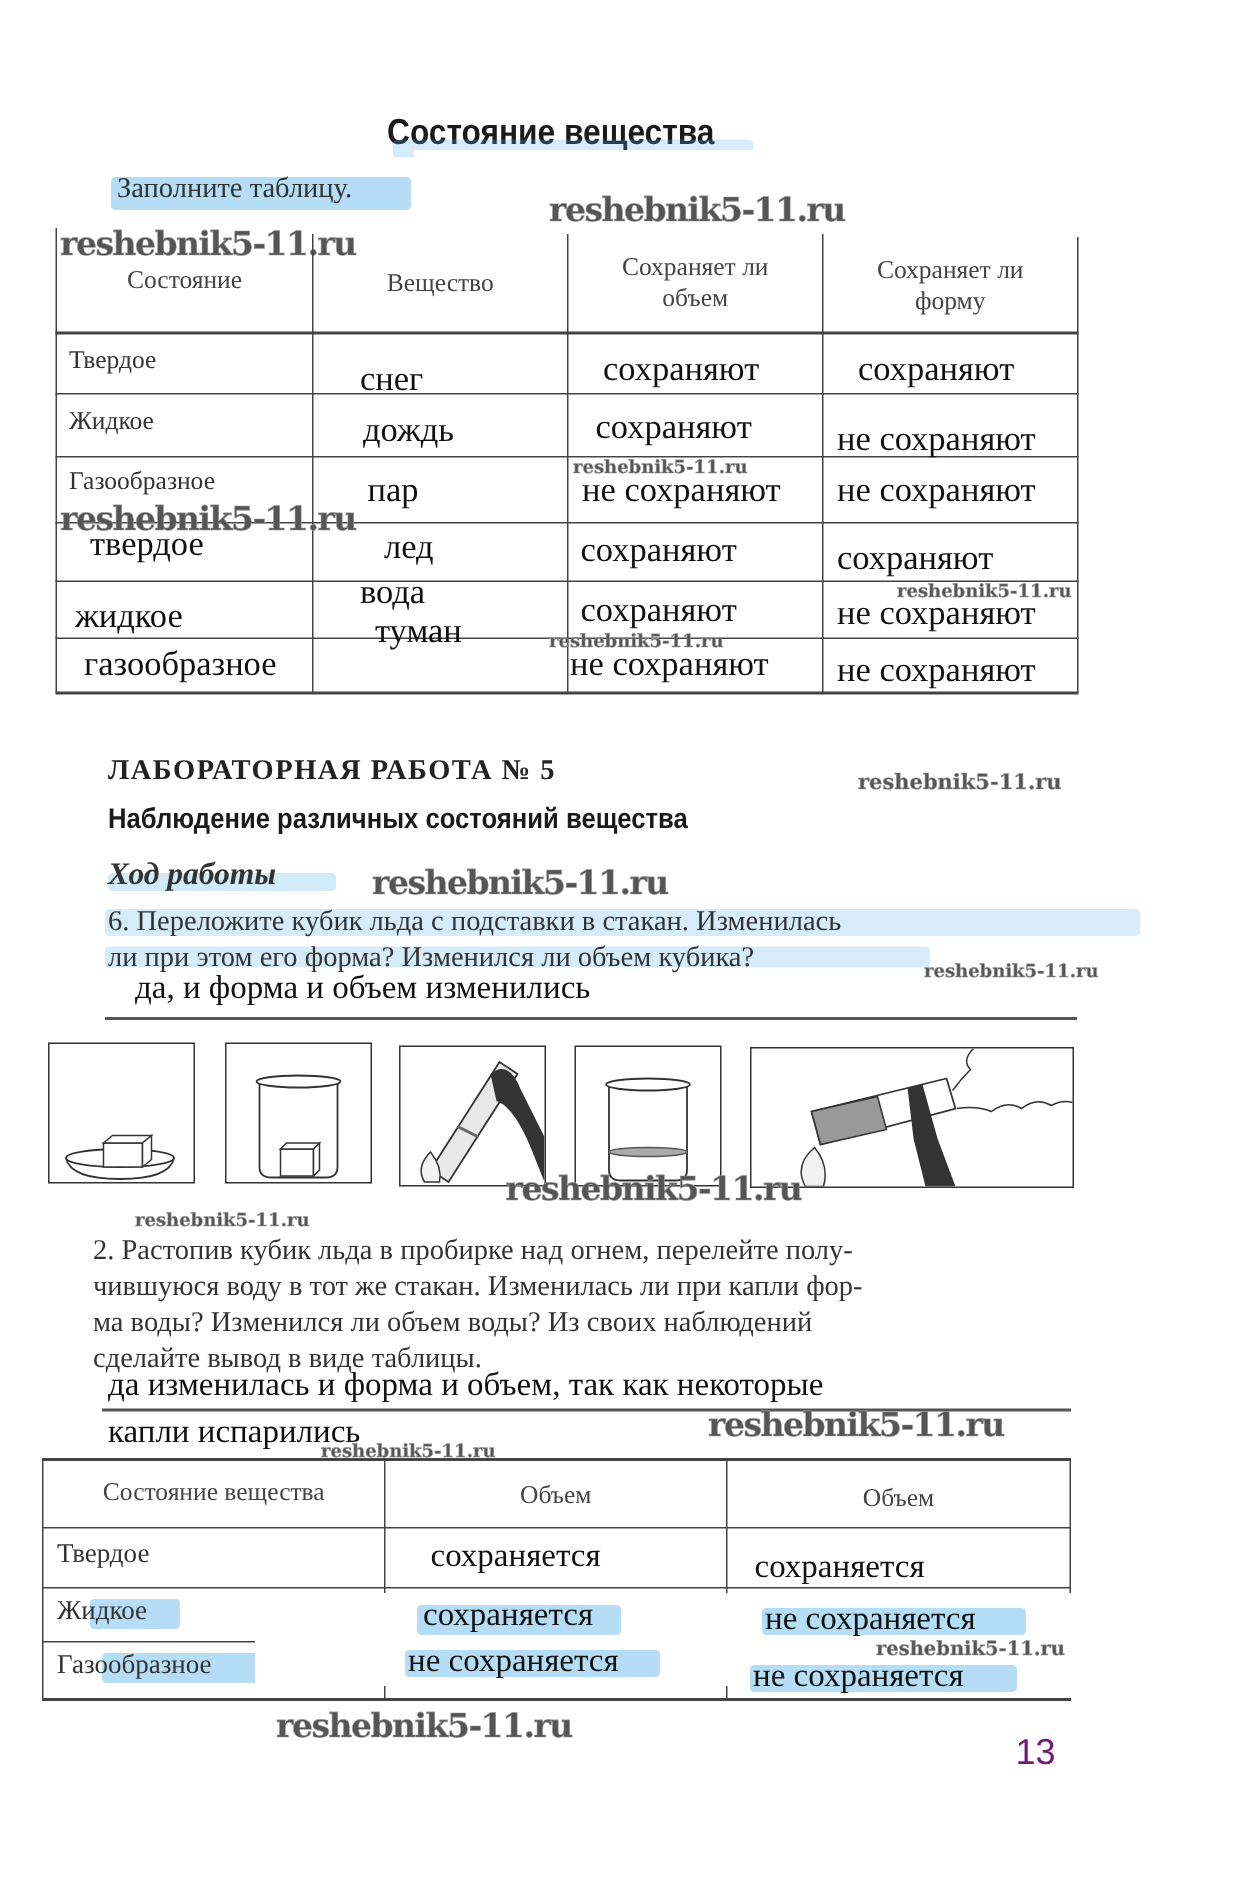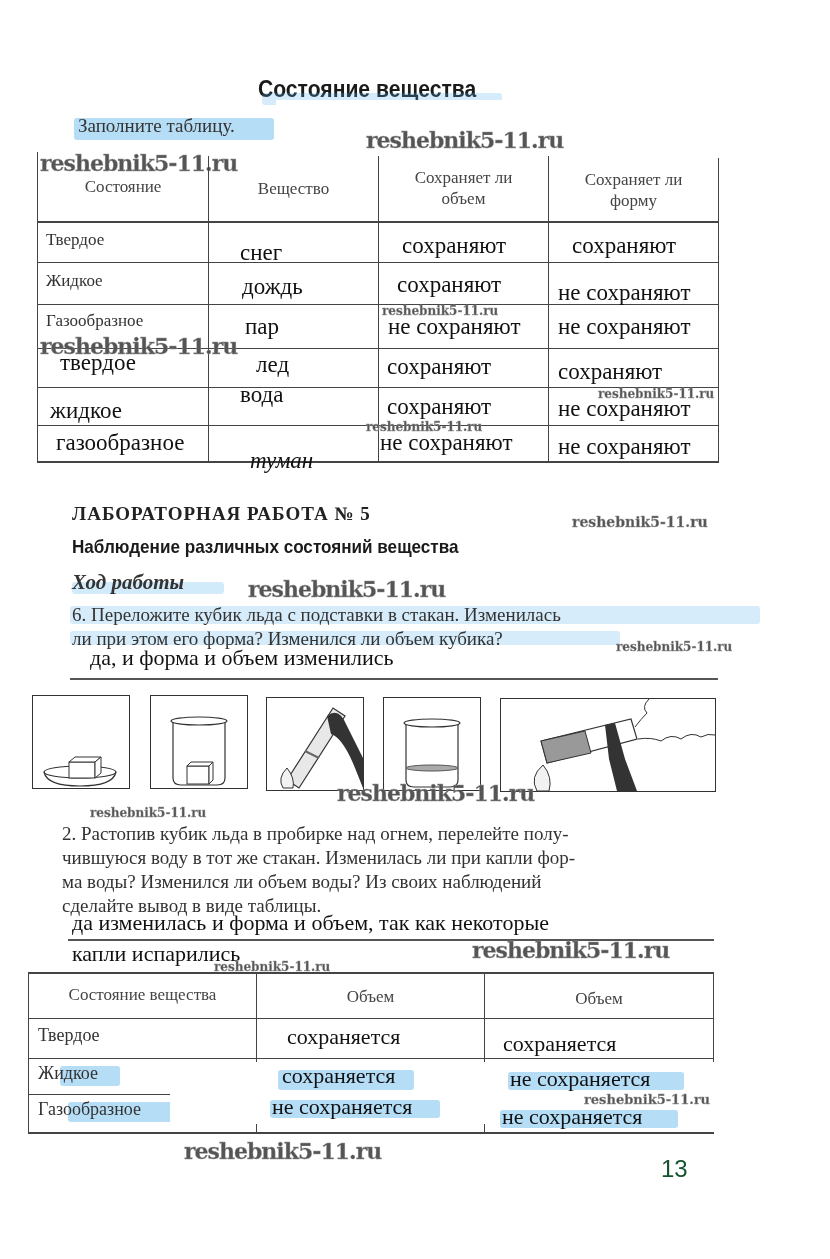--- a/index.html
+++ b/index.html
@@ -31,22 +31,22 @@
   #lab-progress { left: 72px; top: 570px; font-size: 21px; font-weight: bold; font-style: italic; color: #333; }
   .q-text { position: absolute; font-size: 19px; color: #333; line-height: 24px; }
   .rule { position: absolute; height: 1.5px; background: #555; }
 
   .fig { position: absolute; border: 1.5px solid #333; background: #fff; }
 
   
   .t2-head { position: absolute; font-size: 17px; color: #444; text-align: center; }
   .t2-state { position: absolute; font-size: 18px; color: #333; }
 
-  #page-number { left: 661px; top: 1155px; font-family: "Liberation Sans", "DejaVu Sans", sans-serif;
-                 font-size: 24px; color: #14532d; }
+  #page-number { left: 677px; top: 1155px; font-family: "Liberation Sans", "DejaVu Sans", sans-serif;
+                 font-size: 24px; color: #701a75; }
 </style>
 </head>
 <body>
 
 <div class="abs" id="title">Состояние вещества</div>
 <div class="abs hl" style="left:262px;top:93px;width:240px;height:12px;opacity:0.55;"></div>
 
 <div class="abs hl" style="left:74px;top:118px;width:200px;height:22px;"></div>
 <div class="abs" id="instr">Заполните таблицу.</div>
 <div class="abs white-patch" style="left:276px;top:100px;width:380px;height:58px;"></div>
@@ -101,21 +101,21 @@
   <div class="abs hand" style="left:256px;top:352px;text-align:right;">лед</div>
   <div class="abs hand" style="left:387px;top:354px;">сохраняют</div>
   <div class="abs hand" style="left:558px;top:359px;">сохраняют</div>
 
   <div class="abs hand" style="left:50px;top:398px;">жидкое</div>
   <div class="abs hand" style="left:240px;top:382px;">вода</div>
   <div class="abs hand" style="left:387px;top:394px;">сохраняют</div>
   <div class="abs hand" style="left:558px;top:396px;">не сохраняют</div>
 
   <div class="abs hand" style="left:56px;top:430px;">газообразное</div>
-  <div class="abs hand" style="left:250px;top:448px;font-style:italic;">туман</div>
+  <div class="abs hand" style="left:250px;top:408px;">туман</div>
   <div class="abs hand" style="left:380px;top:430px;">не сохраняют</div>
   <div class="abs hand" style="left:558px;top:434px;">не сохраняют</div>
 </div>
 
 <div class="abs wm wm-small" style="left:382px;top:304px;">reshebnik5-11.ru</div>
 <div class="abs wm wm-big" style="left:40px;top:333px;">reshebnik5-11.ru</div>
 <div class="abs wm wm-small" style="left:598px;top:387px;">reshebnik5-11.ru</div>
 <div class="abs wm wm-small" style="left:366px;top:420px;">reshebnik5-11.ru</div>
 
 <div class="abs" id="lab-title">ЛАБОРАТОРНАЯ РАБОТА № 5</div>

